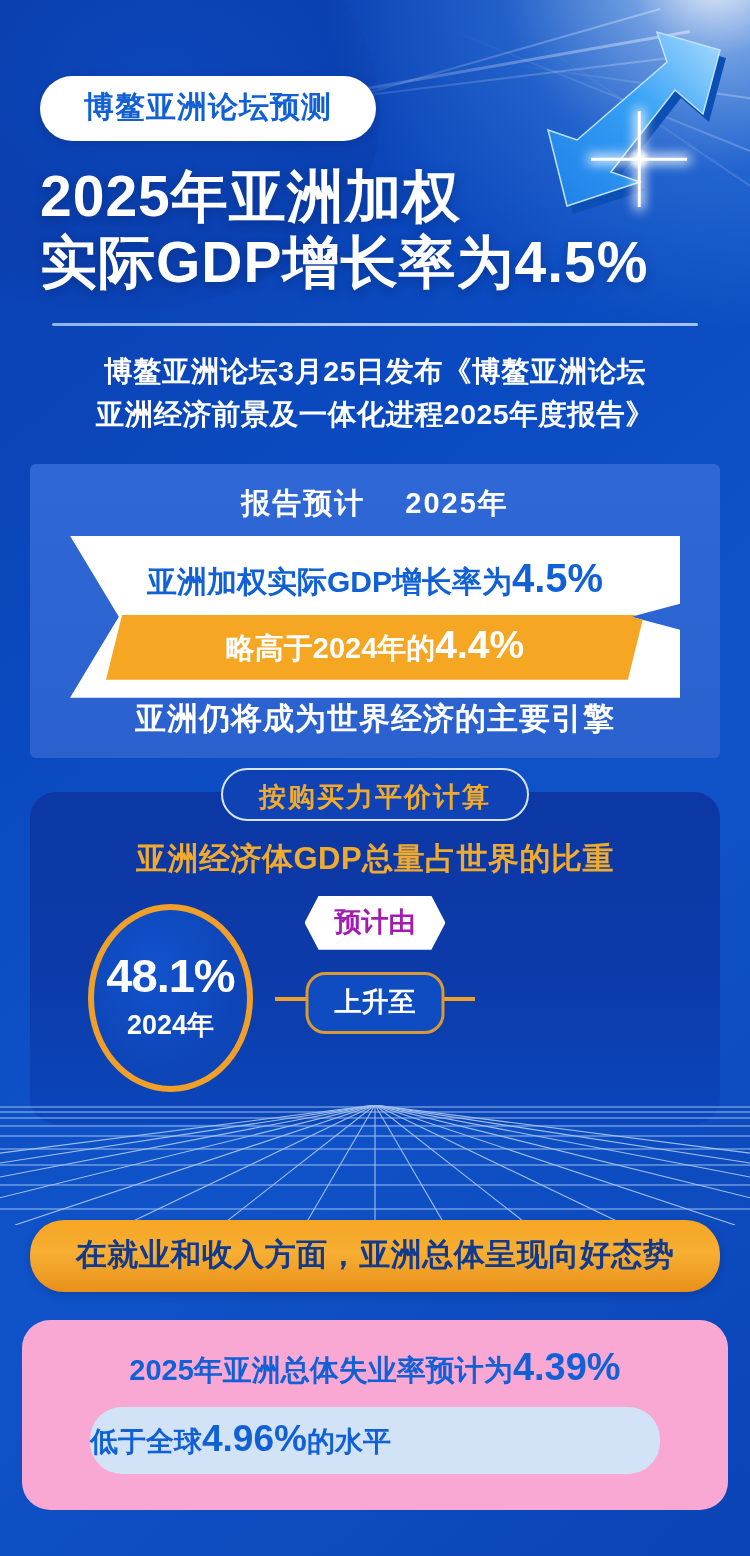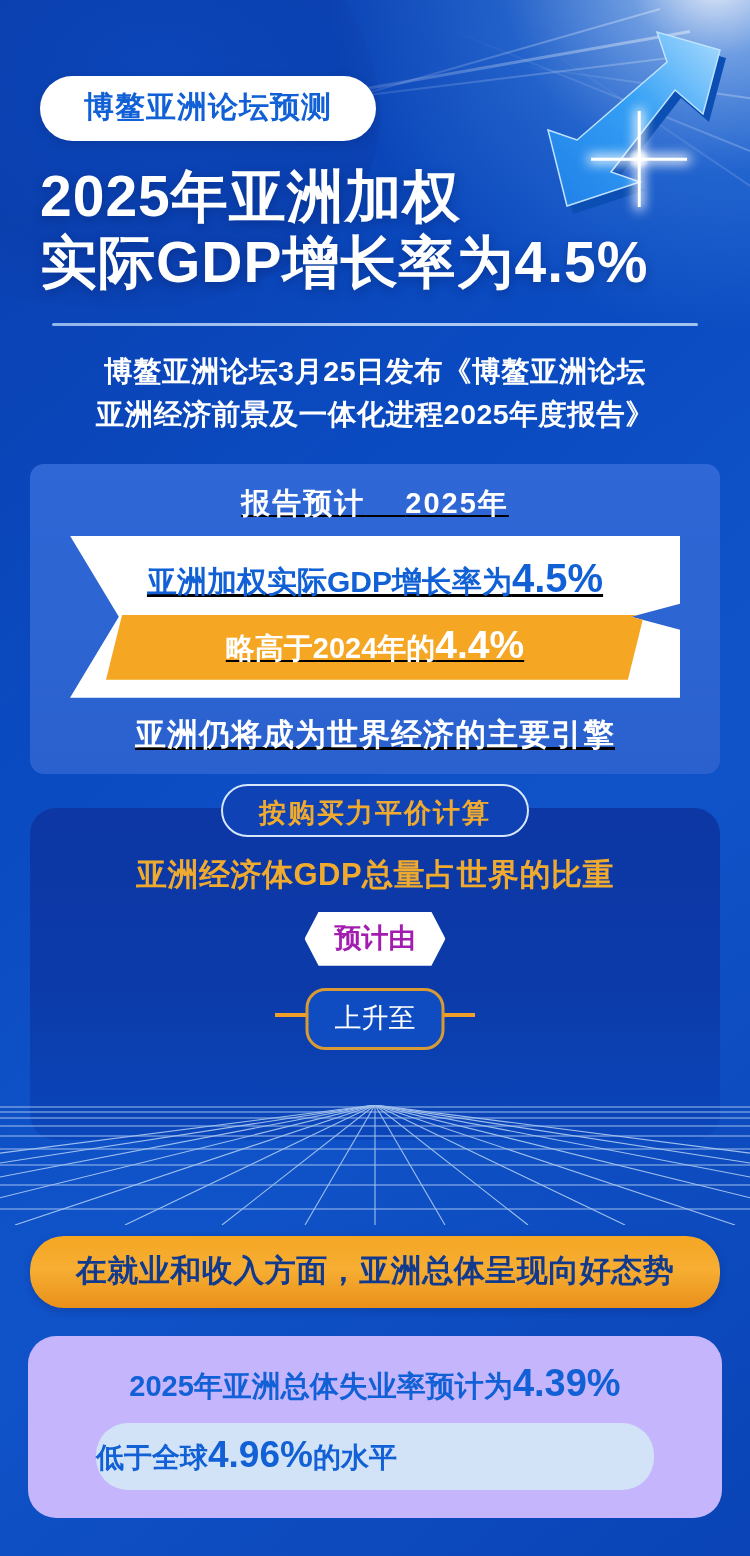--- a/index.html
+++ b/index.html
@@ -61,24 +61,23 @@
   .divider{ height:3px; margin:28px 52px 0; background:linear-gradient(90deg,#a9c9f3,#cfe2fb 50%,#bcd7f7); opacity:.85; border-radius:2px; }
 
   .lede{
     margin:24px 40px 0; color:#fff; font-size:28.5px; font-weight:bold;
     line-height:1.5; text-align:center; letter-spacing:.5px;
   }
   .lede div{ white-space:nowrap; }
 
   
   .panel1{
-    position:relative; margin:28px 30px 0; border-radius:14px;
+    position:relative; margin:28px 30px 0; border-radius:6px;
     background:linear-gradient(180deg,#2f68d6 0%,#2a61cf 100%);
     padding:10px 0 18px;
-    text-decoration:underline;
   }
   .panel1-inner{
     position:absolute; left:14px; right:14px; top:14px; bottom:14px;
     border-radius:18px; background:#0e3ec0;
   }
   .panel1 > *{ position:relative; }
   .panel1-head{
     text-align:center; color:#fff; font-size:29px; font-weight:bold;
     padding:10px 0 4px; letter-spacing:2px;
   }
@@ -91,21 +90,21 @@
     white-space:nowrap;
   }
   .chev-line1 b{ font-size:40px; }
   .chev-orange{
     margin:12px 26px 0; background:#f5a623; color:#fff; font-weight:bold;
     font-size:29px; text-align:center; padding:8px 0 11px; white-space:nowrap;
     clip-path:polygon(3% 0, 100% 0, 97% 100%, 0 100%);
   }
   .chev-orange b{ font-size:39px; }
   .panel1-foot{
-    margin-top:16px; text-align:center; color:#fff; font-size:31px; font-weight:bold; letter-spacing:1px;
+    text-align:center; color:#fff; font-size:31px; font-weight:bold; letter-spacing:1px;
   }
 
   
   .sec2{ position:relative; margin:34px 30px 0; }
   .sec2-card{
     background:linear-gradient(180deg,#0c37a4 0%,#0c3ba9 55%,#0a46bb 100%);
     border-radius:26px; padding:46px 0 26px; position:relative;
   }
   .pill-ghost{
     position:absolute; left:50%; top:-24px; transform:translateX(-50%);
@@ -135,34 +134,34 @@
 
   .chev-label{
     position:absolute; left:50%; top:-2px; transform:translateX(-50%);
     background:#fff; color:#a21caf; font-size:27px; font-weight:bold;
     padding:8px 30px 10px; white-space:nowrap;
     clip-path:polygon(10% 0, 90% 0, 100% 50%, 90% 100%, 10% 100%, 0 50%);
   }
   .pill-mid{
     position:absolute; left:50%; top:74px; transform:translateX(-50%);
     background:#0f4cc2; border:3px solid #d79a34; border-radius:20px;
-    color:#fff; font-size:27px; font-weight:normal; padding:9px 26px 11px; white-space:nowrap;
+    color:#fff; font-size:27px; font-weight:bold; padding:9px 26px 11px; white-space:nowrap;
   }
 
   
   .banner-orange{
     position:relative; margin:96px 30px 16px; border-radius:34px;
     background:linear-gradient(180deg,#f5a623 0%,#f7ae33 45%,#e9901a 100%);
     color:#113a8f; font-size:31px; font-weight:bold; text-align:center;
     padding:14px 0 16px; letter-spacing:.5px; white-space:nowrap;
     box-shadow:0 3px 8px rgba(0,20,70,.20);
   }
   .card-white{
-    margin:28px 28px 0; background:#c4b5fd; border-radius:28px;
-    padding:26px 26px 28px;
+    margin:28px 22px 0; background:#f9a8d4; border-radius:28px;
+    padding:26px 26px 36px;
   }
   .cw-line1{
     text-align:center; color:#1160d6; font-size:29px; font-weight:bold; white-space:nowrap;
   }
   .cw-line1 b{ font-size:38px; }
   .cw-pill{
     margin:16px 42px 0; background:#d3e3f7; border-radius:32px;
     text-align:left; color:#1160d6; font-size:28px; font-weight:bold;
     padding:11px 0 13px; white-space:nowrap;
   }
@@ -234,20 +233,24 @@
 
 <div class="sec2">
   <div class="sec2-card">
     <div class="pill-ghost">按购买力平价计算</div>
     <div class="sec2-head">亚洲经济体GDP总量占世界的比重</div>
 
     <div class="circles">
       <div class="conn conn-l"></div>
       <div class="conn conn-r"></div>
 
+      <div class="circ circ-l">
+        <div class="val">48.1%</div>
+        <div class="yr">2024年</div>
+      </div>
 
 
       <div class="chev-label">预计由</div>
       <div class="pill-mid">上升至</div>
     </div>
   </div>
 </div>
 
 <div class="grid-floor">
   <svg width="750" height="120" viewBox="0 0 750 120">

